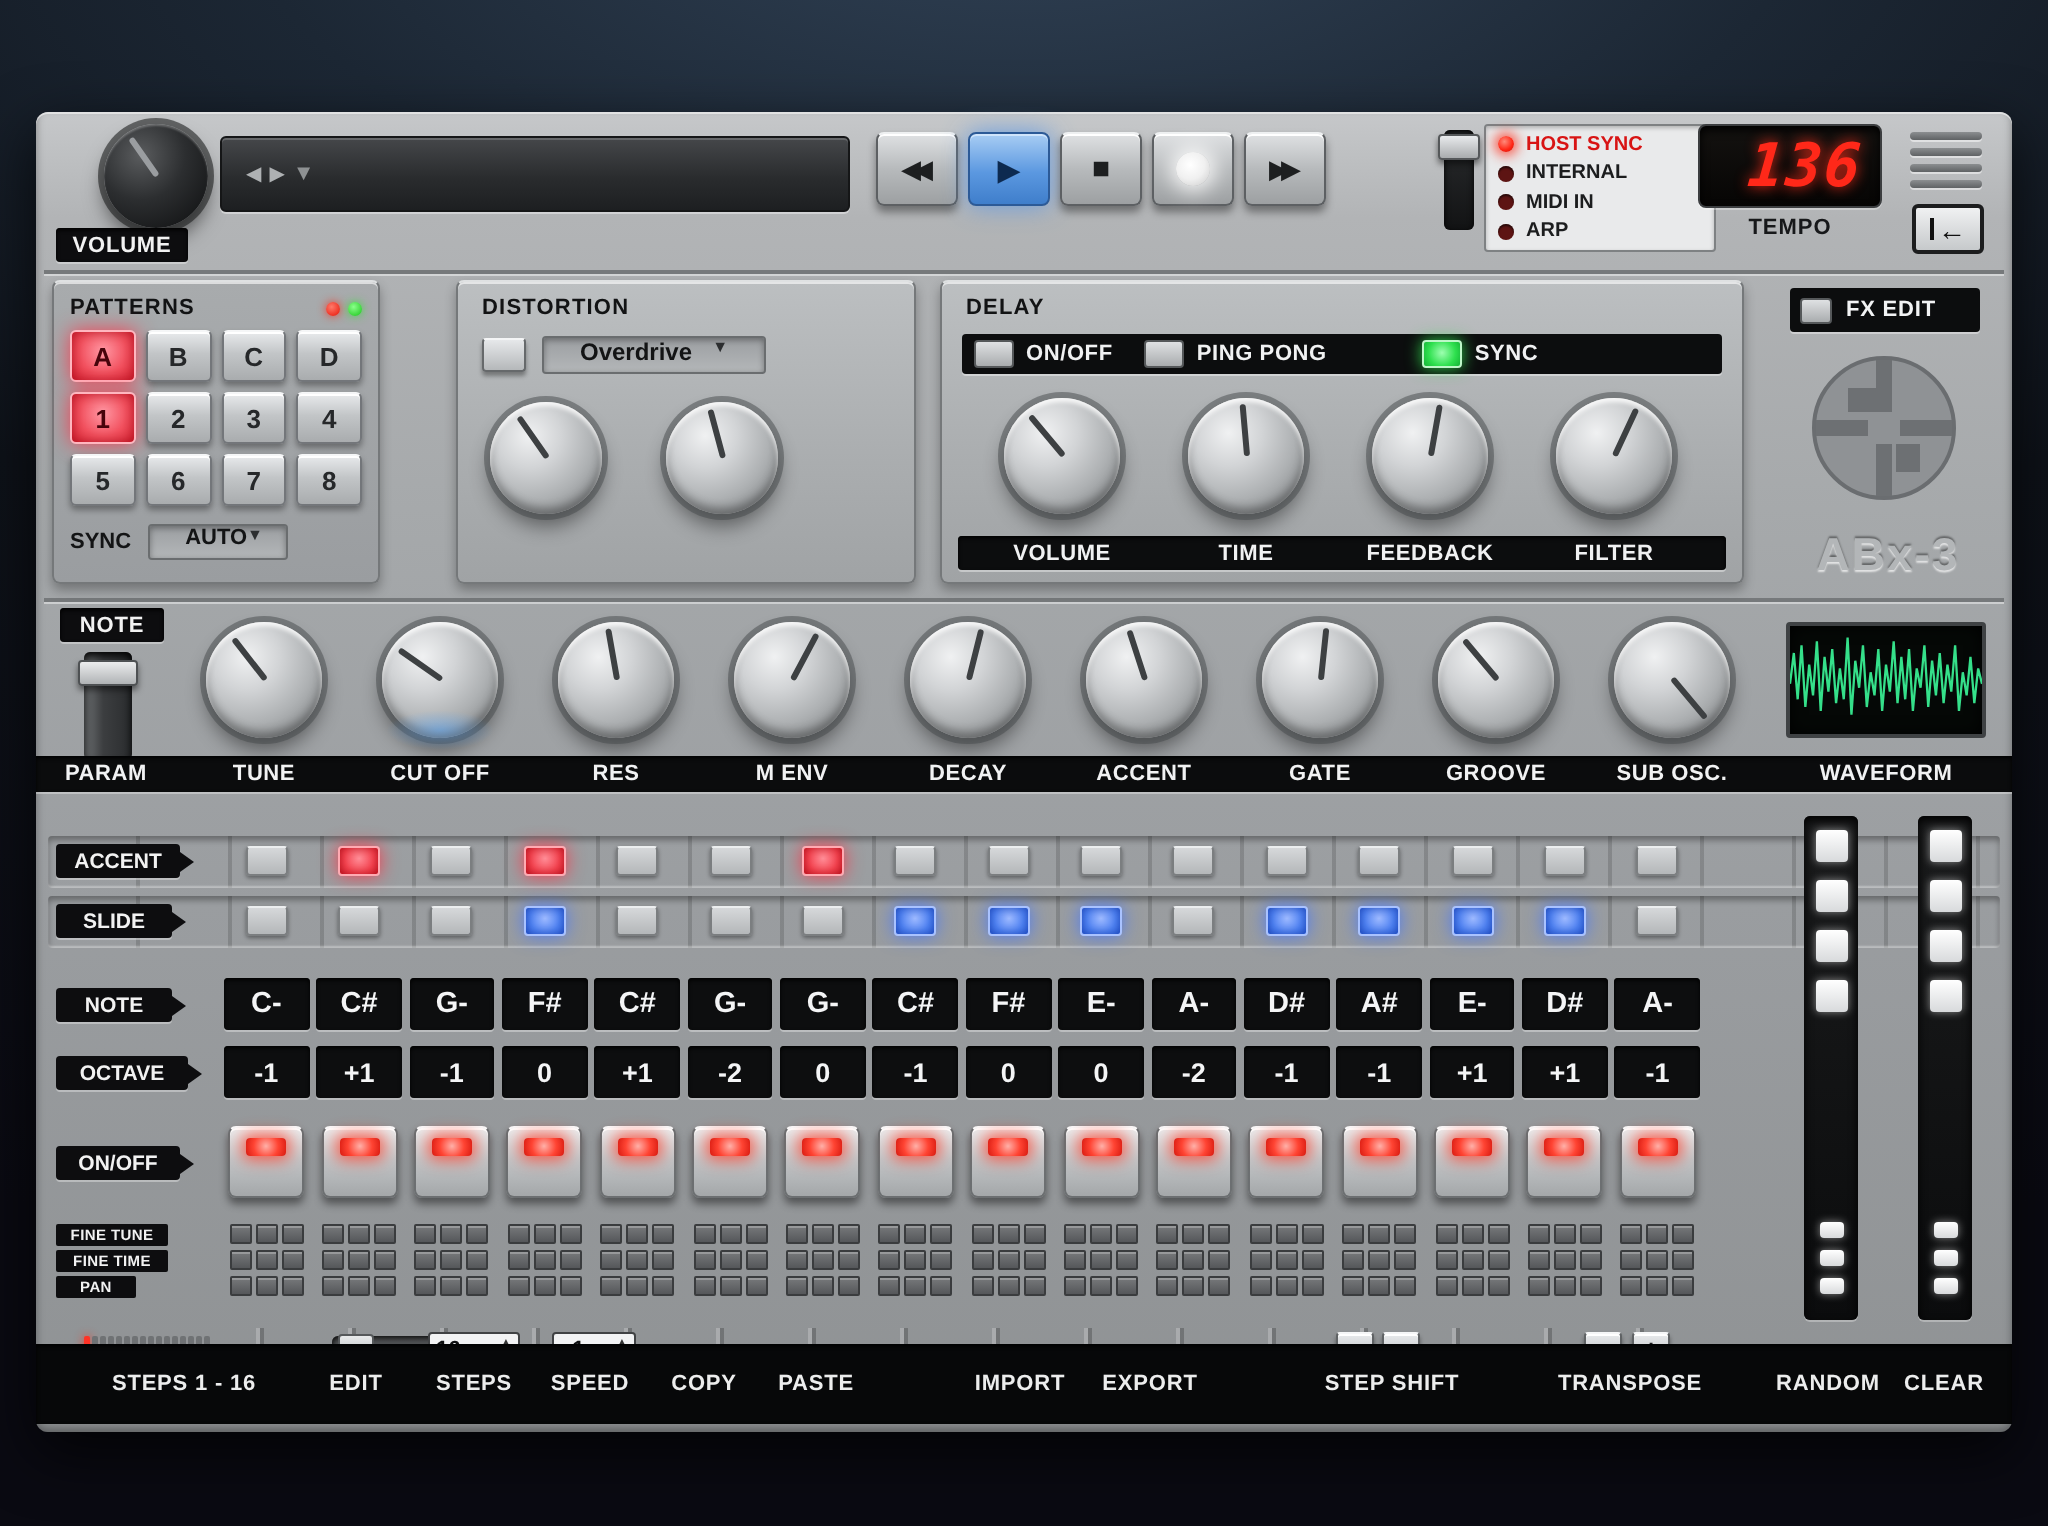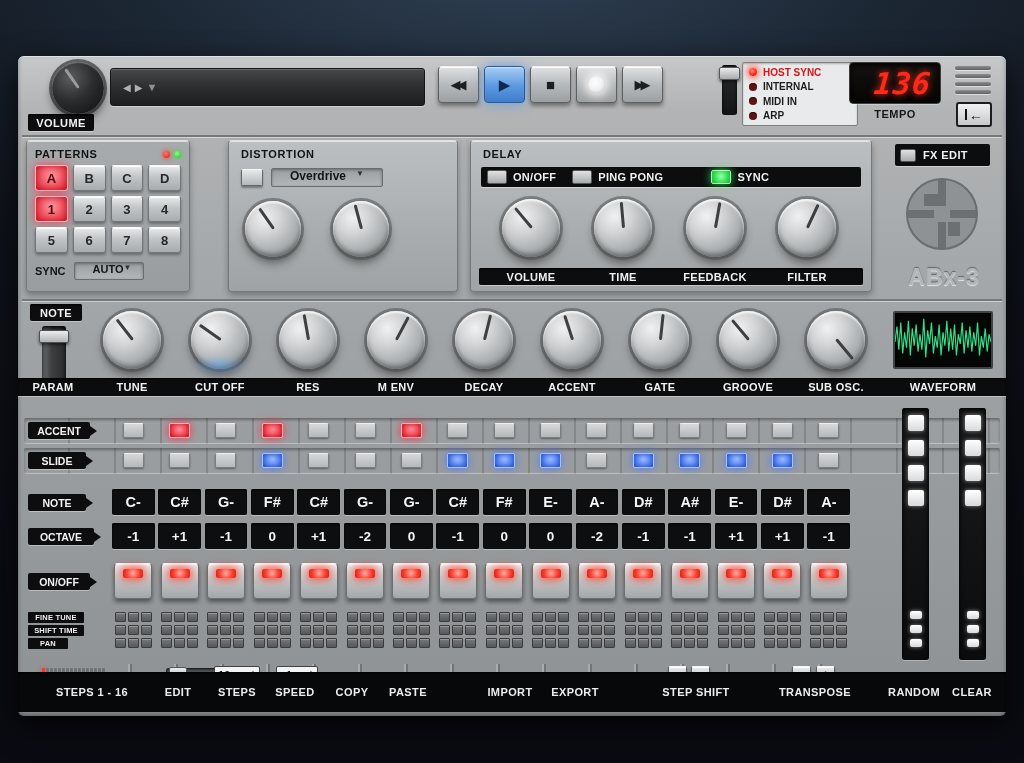--- a/index.html
+++ b/index.html
@@ -780,21 +780,21 @@
           </div>
         </div>
         <div class="scell">
           <div class="obtn on">
             <div class="olight"></div>
           </div>
         </div>
       </div>
 
     <div class="tag-small tag-ftune">FINE TUNE</div>
-    <div class="tag-small tag-ftime">SHIFT TIME</div>
+    <div class="tag-small tag-ftime">FINE TIME</div>
     <div class="tag-small tag-pan">PAN</div>
     <div class="mini-row mr-1">
         <div class="mgroup">
           <div class="mcell"></div>
           <div class="mcell"></div>
           <div class="mcell"></div>
         </div>
         <div class="mgroup">
           <div class="mcell"></div>
           <div class="mcell"></div>

